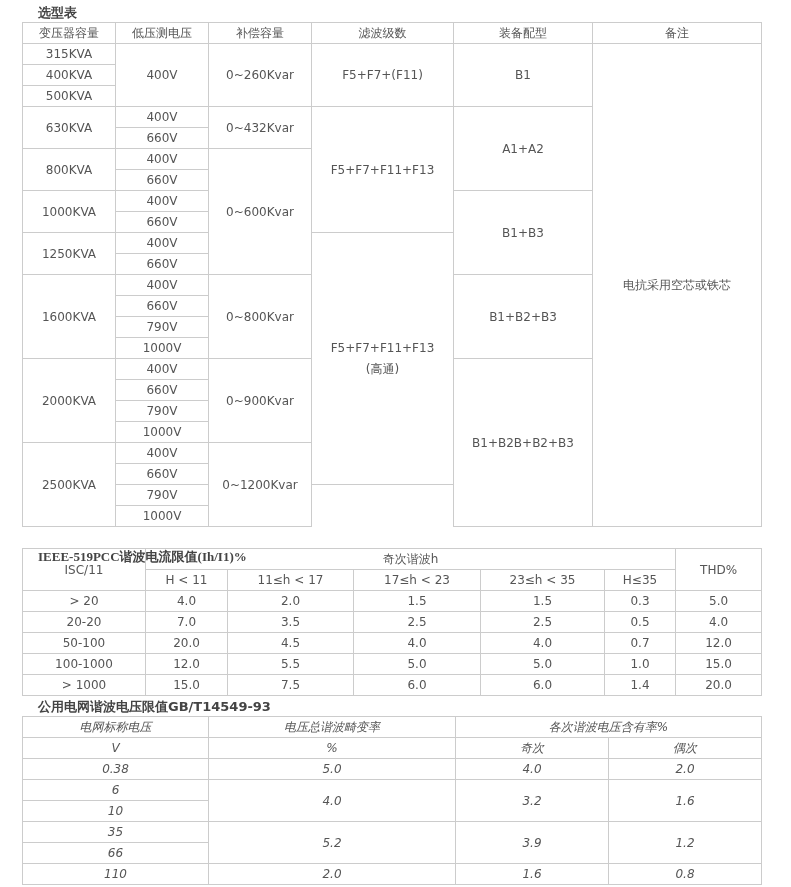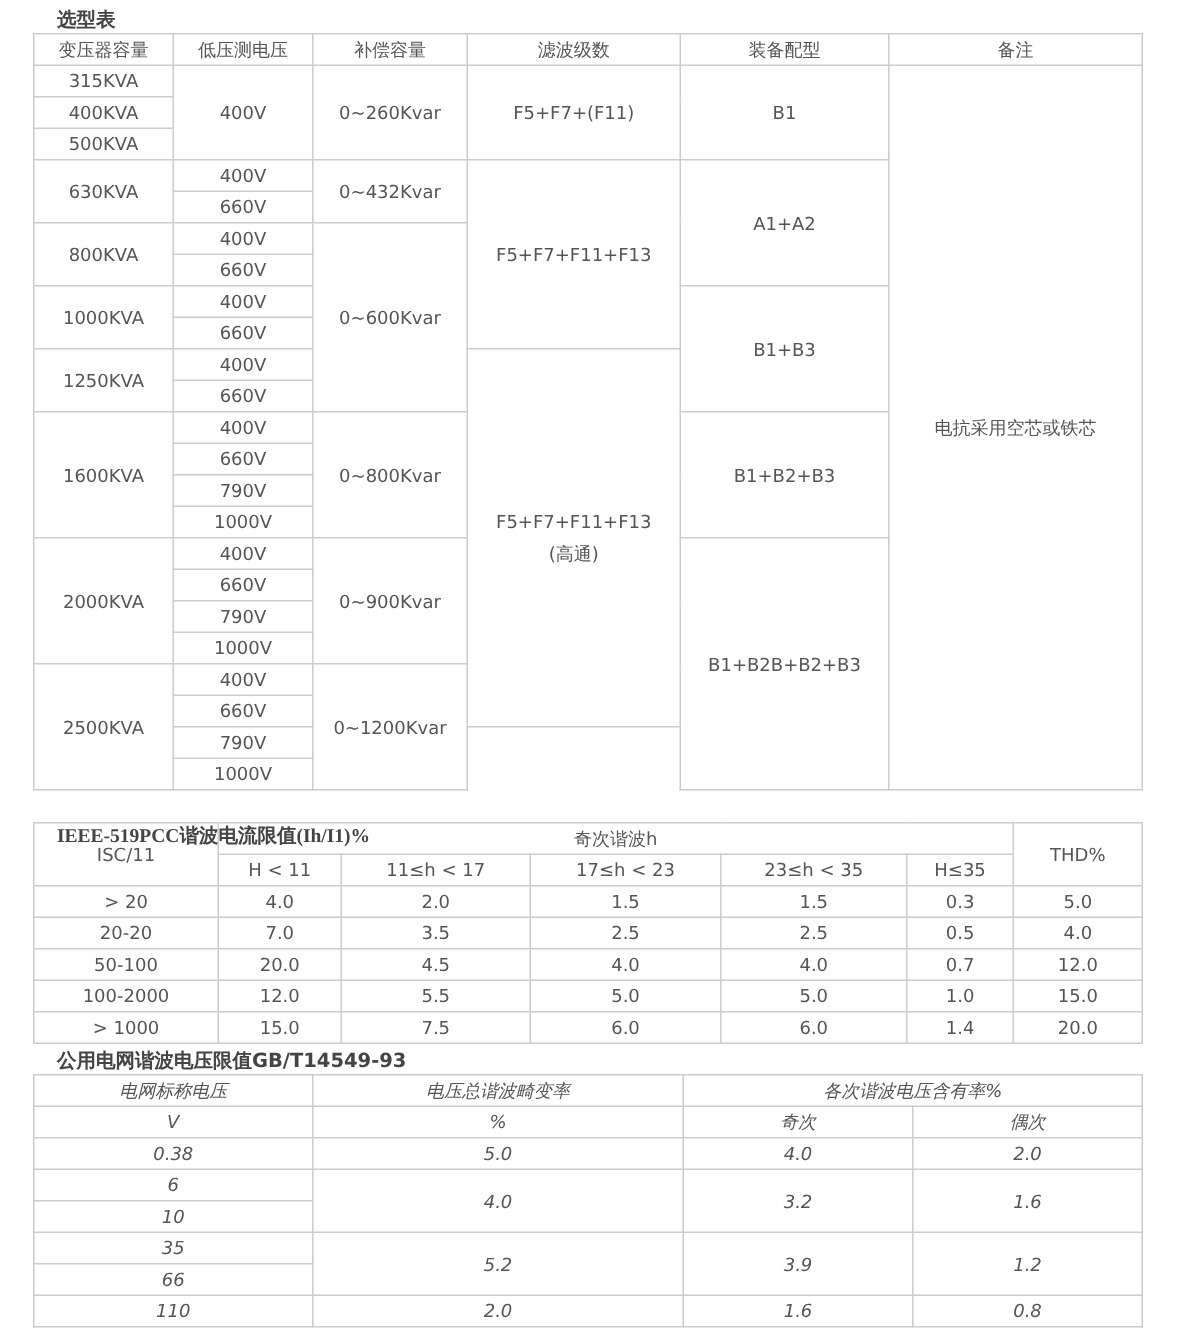--- a/index.html
+++ b/index.html
@@ -204,21 +204,21 @@
   <tr>
     <td>50-100</td>
     <td>20.0</td>
     <td>4.5</td>
     <td>4.0</td>
     <td>4.0</td>
     <td>0.7</td>
     <td>12.0</td>
   </tr>
   <tr>
-    <td>100-2000</td>
+    <td>100-1000</td>
     <td>12.0</td>
     <td>5.5</td>
     <td>5.0</td>
     <td>5.0</td>
     <td>1.0</td>
     <td>15.0</td>
   </tr>
   <tr>
     <td>&gt; 1000</td>
     <td>15.0</td>

